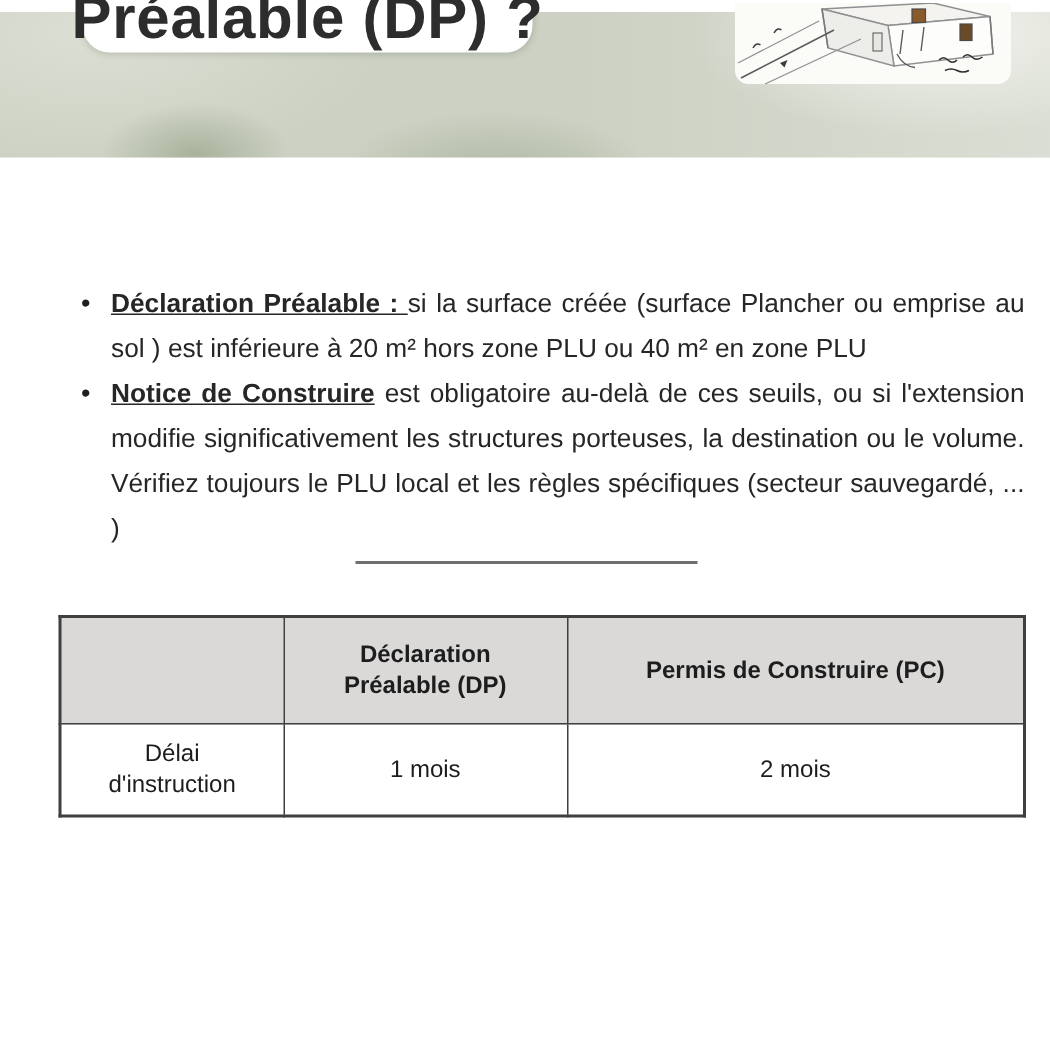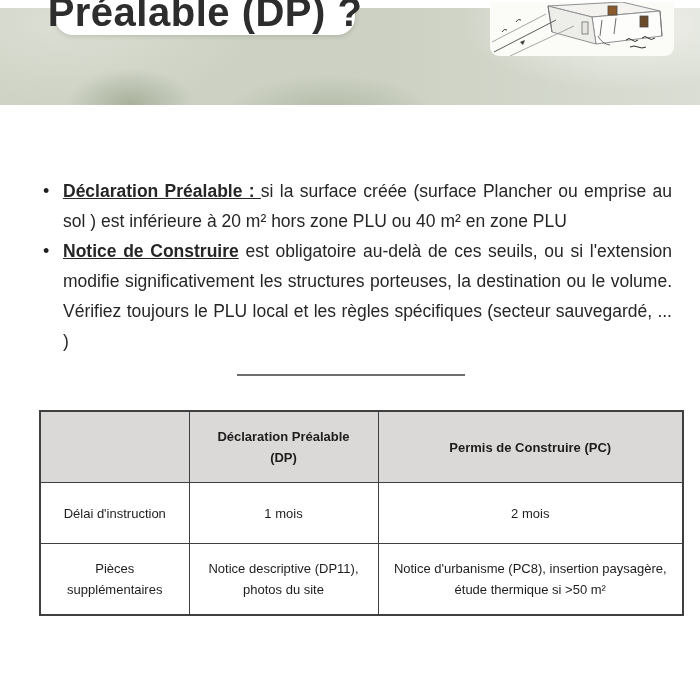--- a/index.html
+++ b/index.html
@@ -42,21 +42,21 @@
   
   .subtitle{
     position:absolute;left:0px;top:58px;width:672px;
     text-align:center;
     font-size:20px;font-weight:bold;font-style:italic;
     color:#1c1c1c;letter-spacing:0.2px;
   }
   
   .bullets{
     position:absolute;left:40px;top:176px;width:632px;
-    list-style:none;margin:0;padding:0;
+    list-style:none;margin:11px;padding:0;
   }
   .bullets li{
     position:relative;
     padding-left:23px;
     font-size:17.5px;line-height:30px;
     text-align:justify;
   }
   .bullets li::before{
     content:"\2022";
     position:absolute;left:3px;top:0px;
@@ -65,21 +65,21 @@
   .bullets .lead{font-weight:bold;text-decoration:underline;}
   
   .divider{
     position:absolute;left:237px;top:374px;width:228px;height:2px;
     background:#6e6e6e;
   }
   
   table.cmp{
     position:absolute;left:39px;top:410px;width:643px;
     border-collapse:collapse;table-layout:fixed;
-    font-size:13px;color:#1d1d1d;
+    font-size:16px;color:#1d1d1d;
   }
   table.cmp col.c1{width:149px;}
   table.cmp col.c2{width:189px;}
   table.cmp col.c3{width:305px;}
   table.cmp th, table.cmp td{
     border:1.5px solid #3f3f3f;
     text-align:center;vertical-align:middle;
     padding:4px 13px;line-height:21px;
   }
   table.cmp{border:2px solid #3f3f3f;}
@@ -153,19 +153,14 @@
       <th>Déclaration Préalable (DP)</th>
       <th>Permis de Construire (PC)</th>
     </tr>
   </thead>
   <tbody>
     <tr class="r1">
       <td>Délai d'instruction</td>
       <td>1 mois</td>
       <td>2 mois</td>
     </tr>
-    <tr class="r2">
-      <td>Pièces supplémentaires</td>
-      <td>Notice descriptive (DP11), photos du site</td>
-      <td>Notice d'urbanisme (PC8), insertion paysagère, étude thermique si &gt;50 m²</td>
-    </tr>
   </tbody>
 </table>
 
 </body></html>

